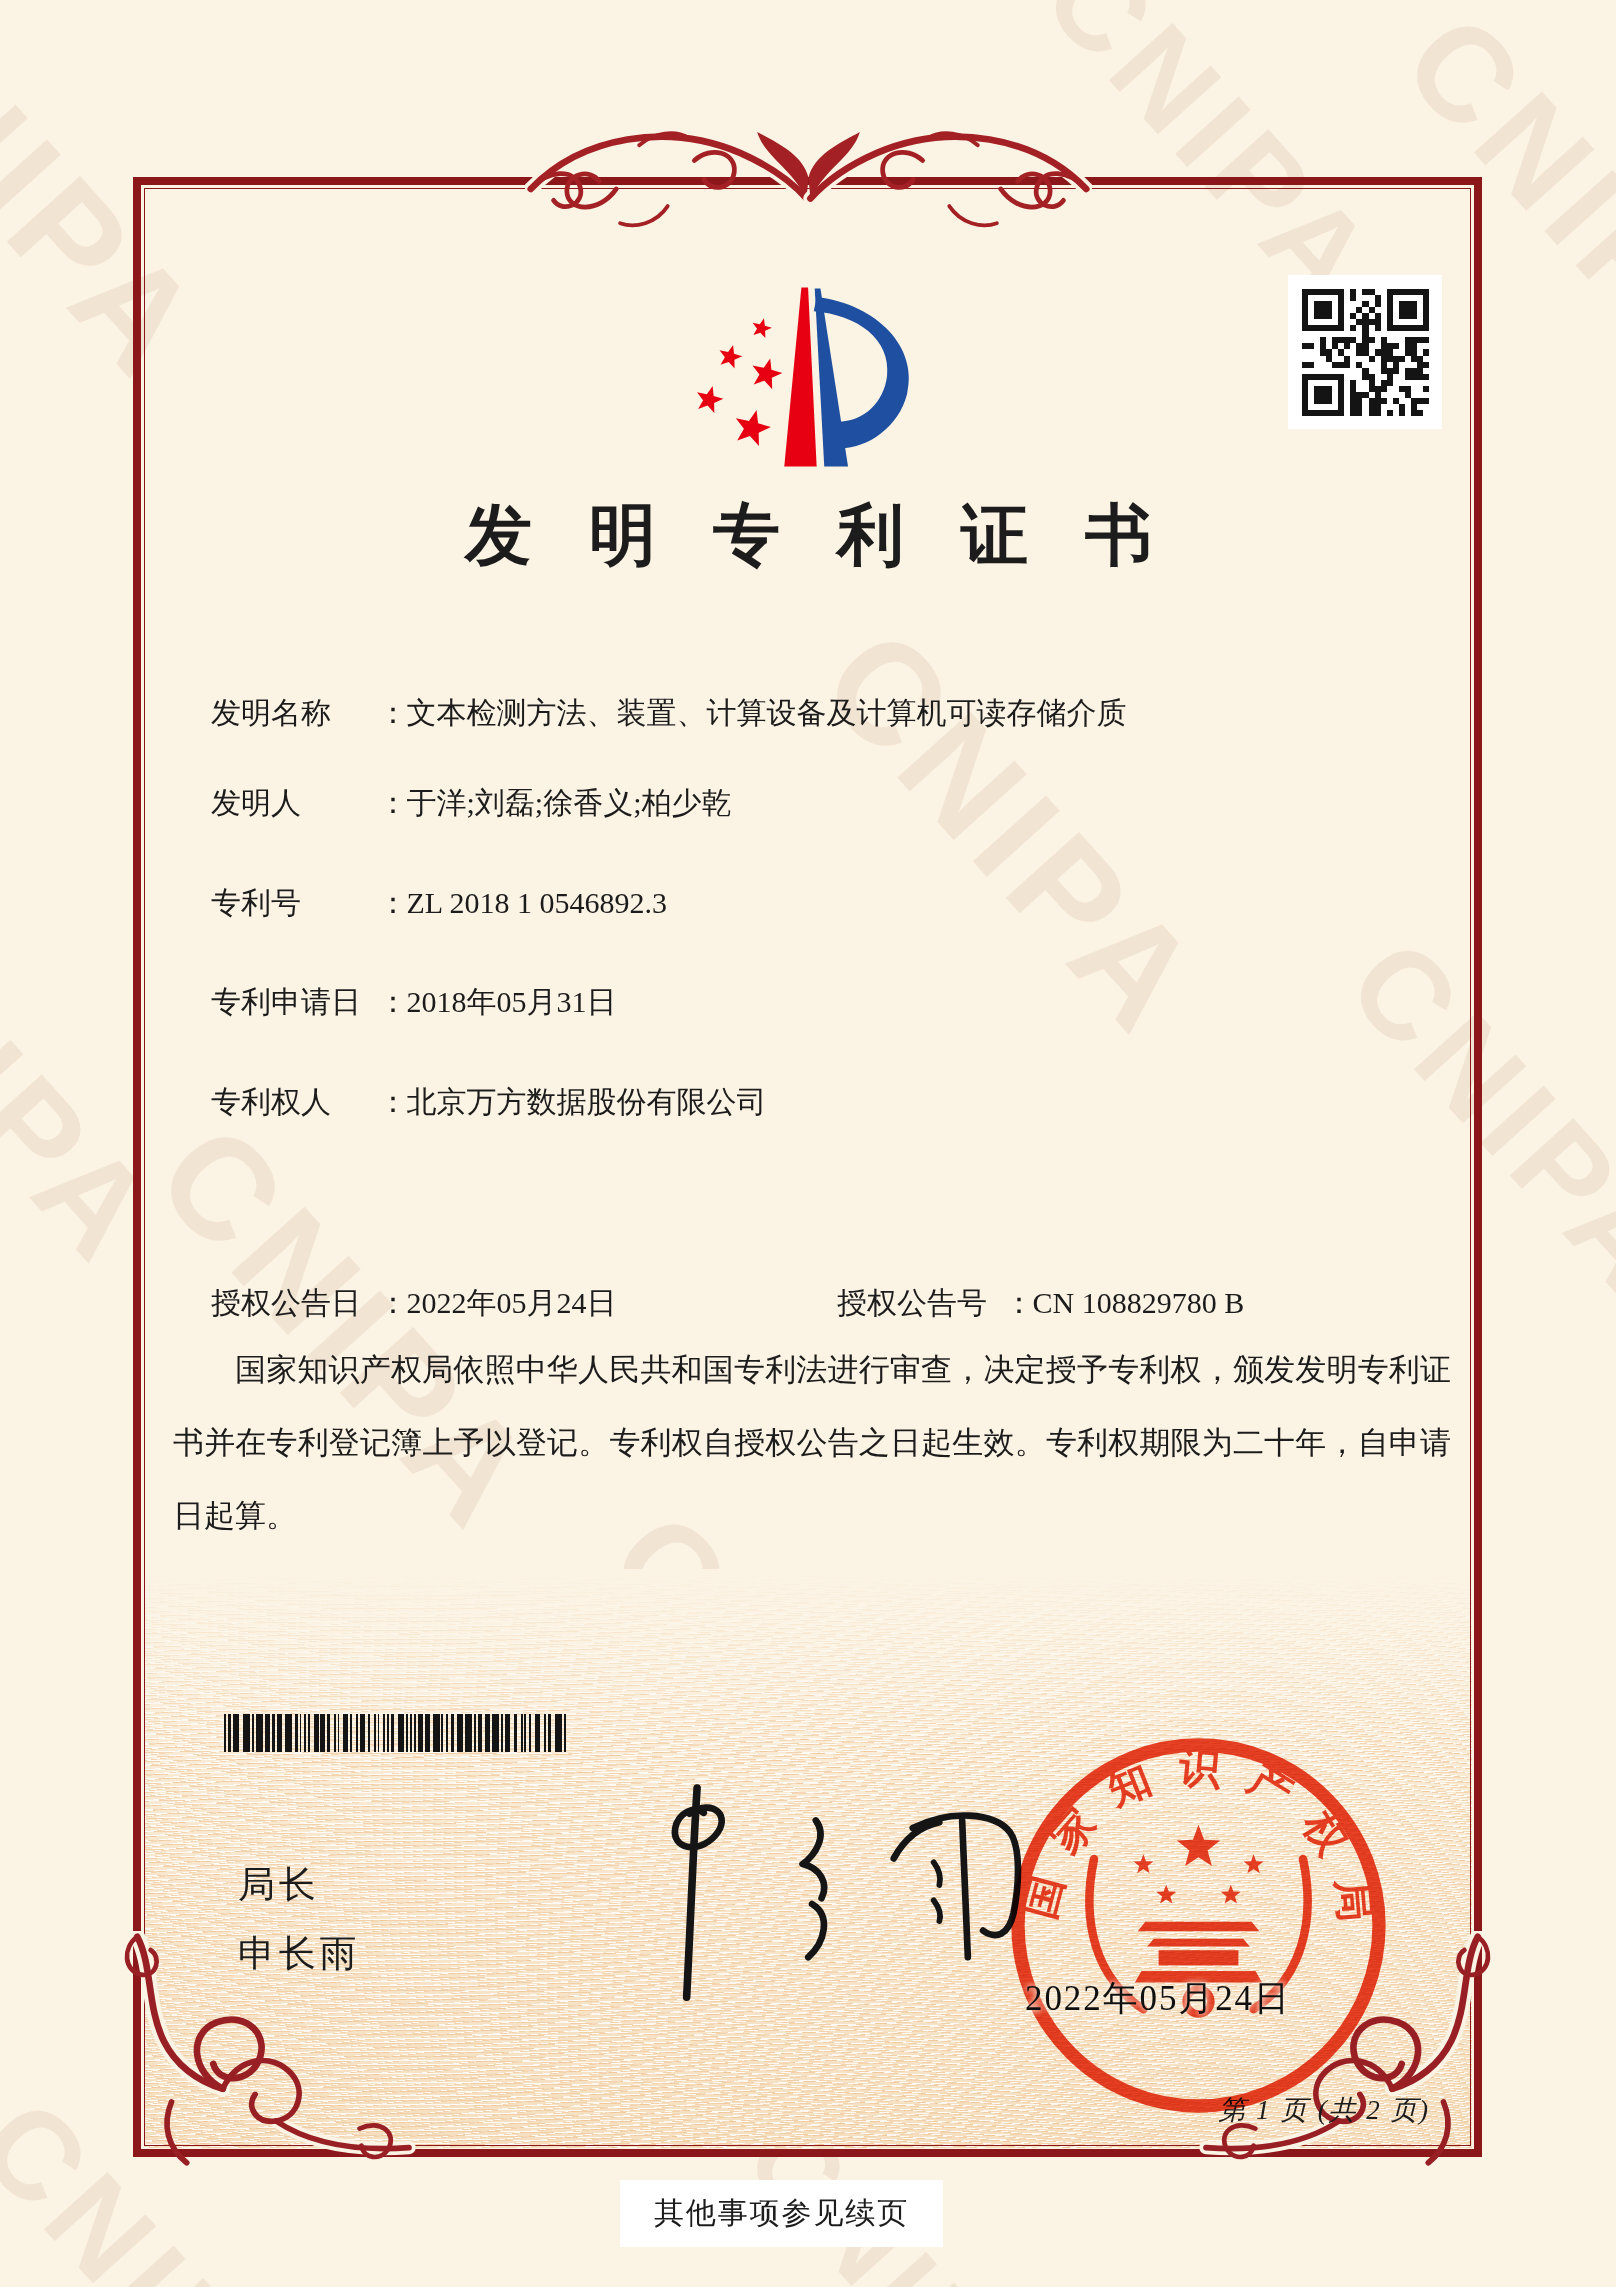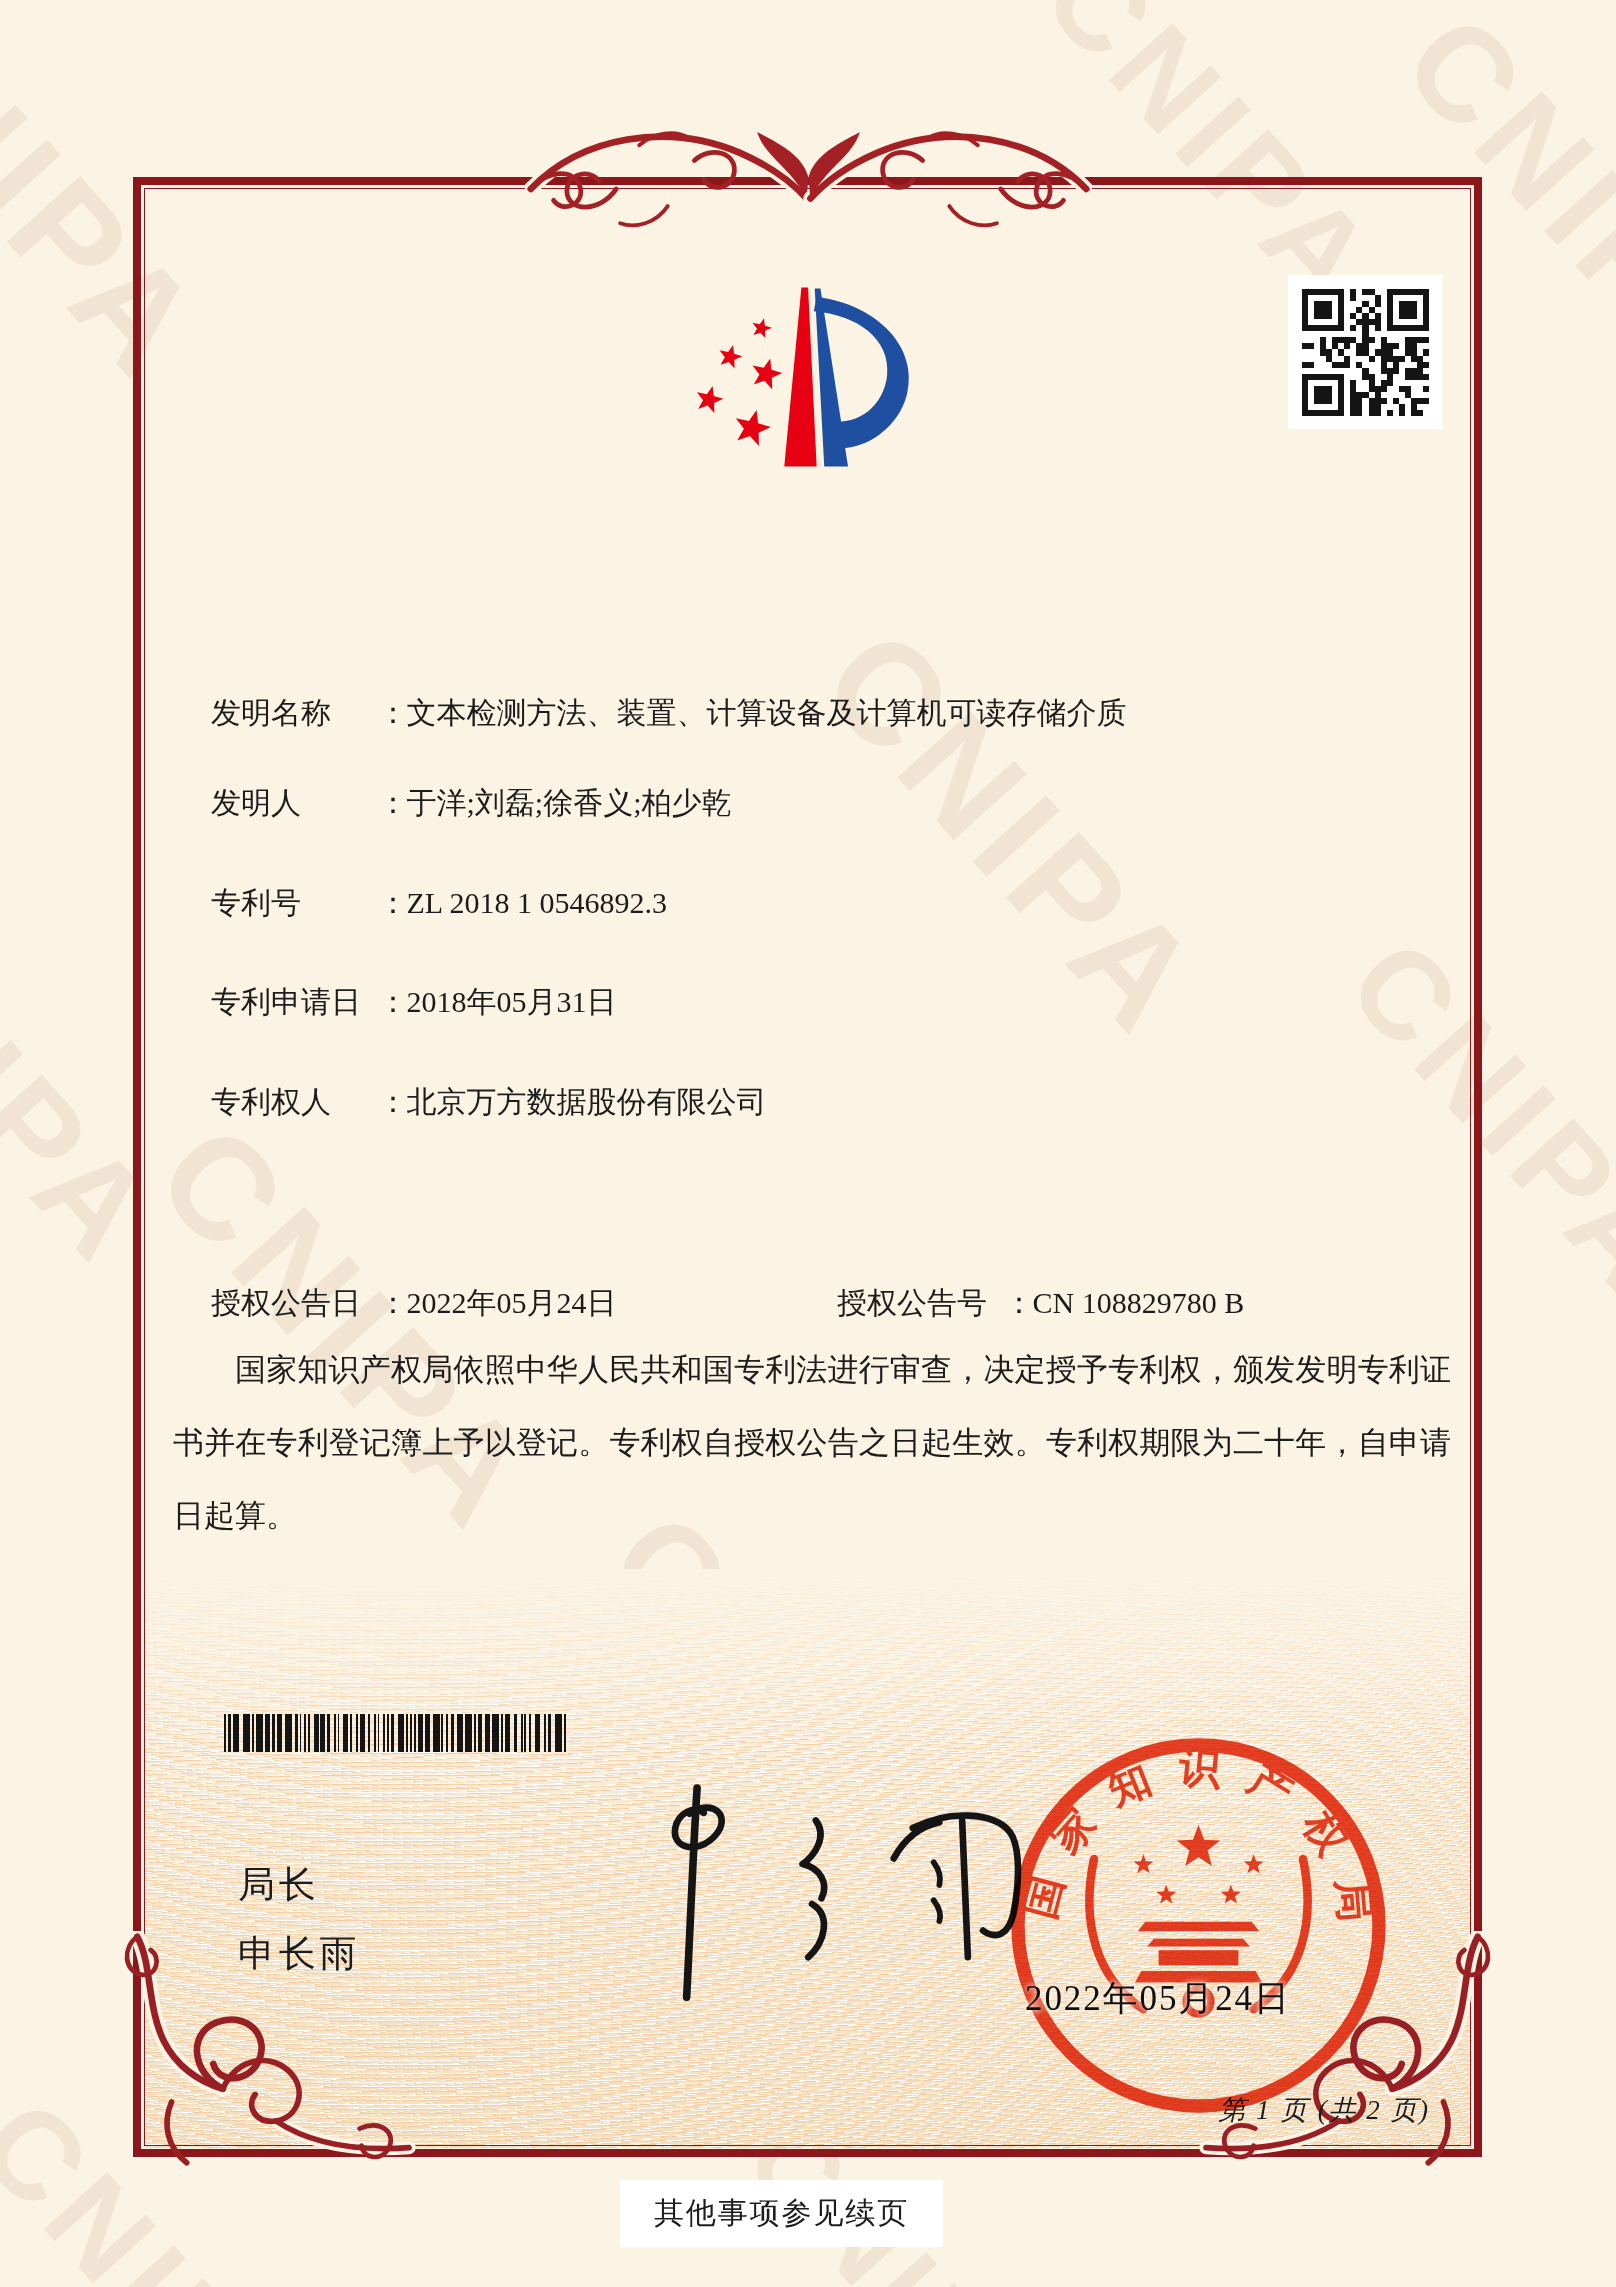--- a/index.html
+++ b/index.html
@@ -358,20 +358,21 @@
         <rect x="9" y="20" width="1" height="1" fill="#141414"></rect>
         <rect x="11" y="20" width="1" height="1" fill="#141414"></rect>
         <rect x="12" y="20" width="1" height="1" fill="#141414"></rect>
         <rect x="14" y="20" width="1" height="1" fill="#141414"></rect>
         <rect x="16" y="20" width="1" height="1" fill="#141414"></rect>
         <rect x="18" y="20" width="1" height="1" fill="#141414"></rect>
         <rect x="19" y="20" width="1" height="1" fill="#141414"></rect>
       </svg>
   </div>
 
+  <div class="title"><span>发明专利证书</span></div>
 
   <div class="field" style="top:693px;">
     <span class="lbl">发明名称</span><span class="colon">：</span><span class="val">文本检测方法、装置、计算设备及计算机可读存储介质</span>
   </div>
   <div class="field" style="top:783px;">
     <span class="lbl">发明人</span><span class="colon">：</span><span class="val">于洋;刘磊;徐香义;柏少乾</span>
   </div>
   <div class="field" style="top:883px;">
     <span class="lbl">专利号</span><span class="colon">：</span><span class="val">ZL 2018 1 0546892.3</span>
   </div>

